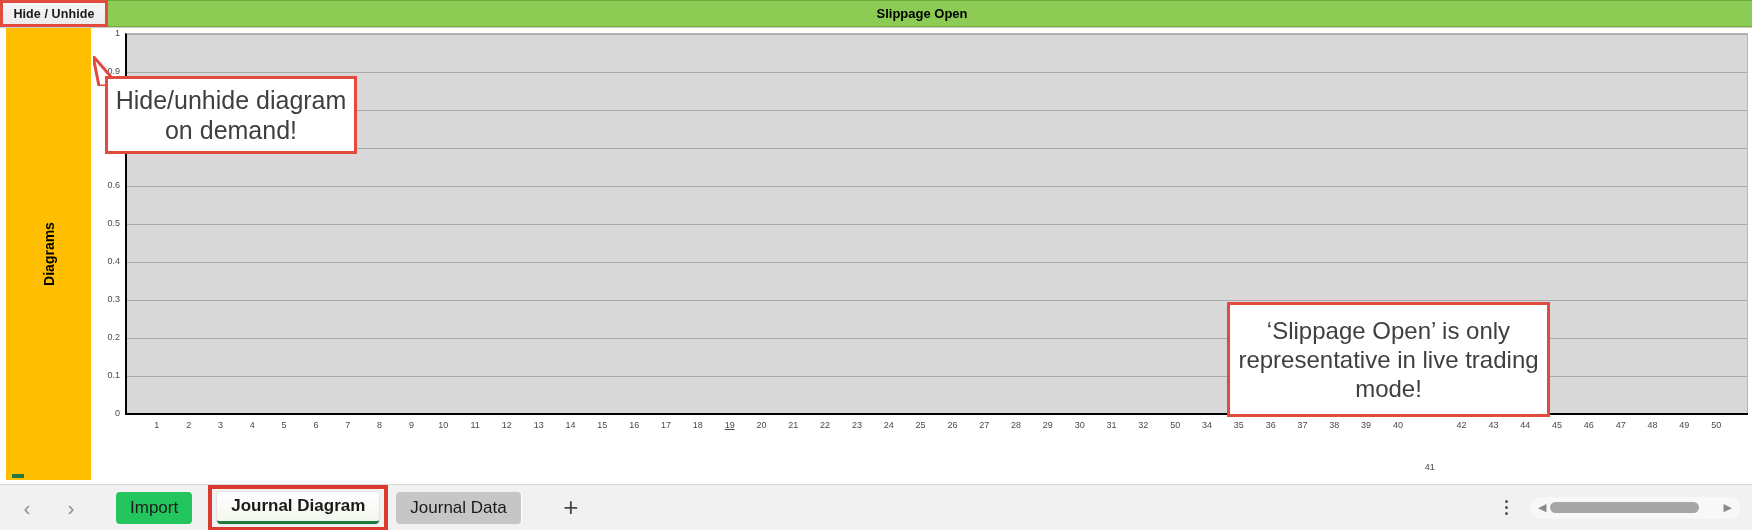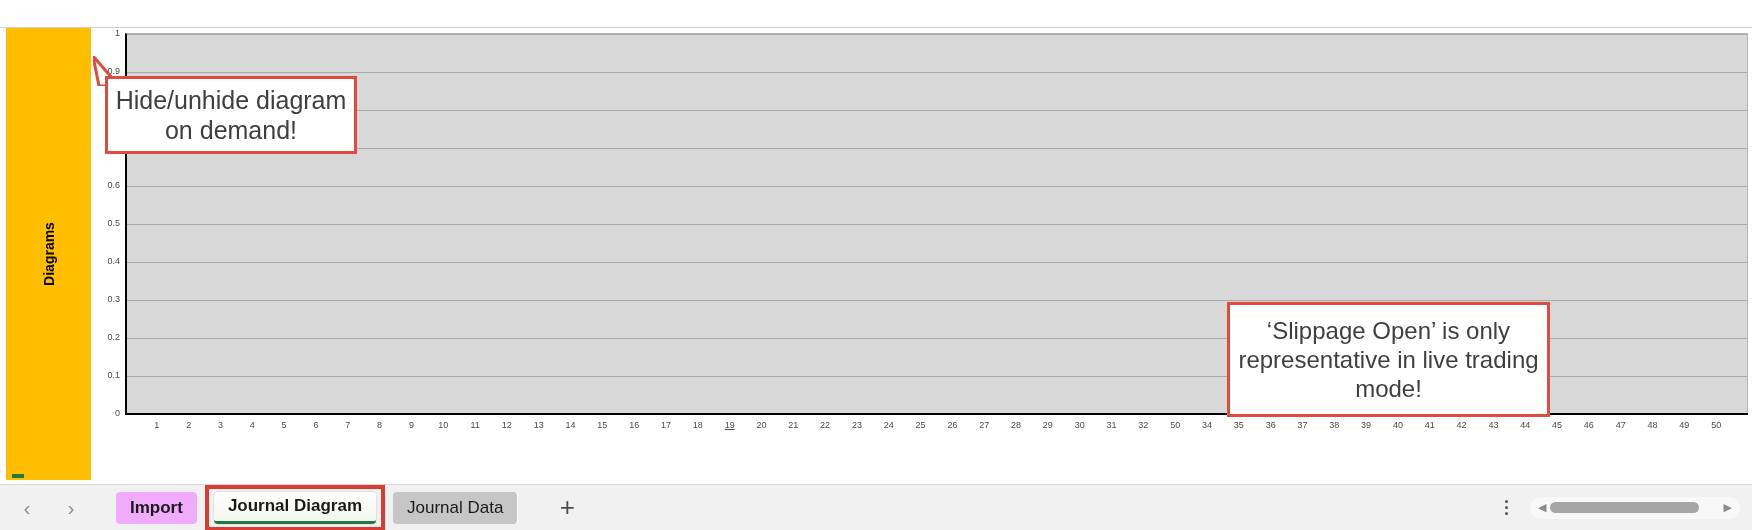--- a/index.html
+++ b/index.html
@@ -123,21 +123,21 @@
   .nav-arrow {
     width: 26px; height: 26px; display: flex; align-items: center;
     justify-content: center; color: #8d8d8d; font-size: 21px;
   }
   .tabs { display: flex; align-items: center; margin-left: 32px; gap: 0; }
   .tab {
     height: 32px; display: flex; align-items: center; padding: 0 14px;
     font-size: 17px; color: #1a1a1a; border-radius: 4px;
     white-space: nowrap;
   }
-  .tab-import { background: #f0abfc; font-weight: bold; margin-right: 8px; }
+  .tab-import { background: #22c55e; font-weight: normal; margin-right: 16px; }
   .tab-active-wrap { position: relative; padding: 7px 9px; }
   .tab-journal-diagram {
     background: linear-gradient(#ffffff,#f2f7ee);
     font-weight: bold; border-bottom: 3px solid #1f7a3f;
     box-shadow: 0 0 0 1px #e3e3e3;
   }
   .tab-hl {
     position: absolute; left: 0; top: 0; right: 0; bottom: 0;
     border: 4px solid #d93b30; pointer-events: none;
   }
@@ -163,20 +163,31 @@
   .hscroll-thumb {
     position: absolute; left: 0; top: 0; height: 11px; width: 88%;
     background: #a6a6a6; border-radius: 6px;
   }
 </style>
 </head>
 <body>
 
 <div id="app">
 
+  <div class="topbar">
+    <div class="hide-unhide-wrap">
+      <div class="hide-unhide-btn">
+        <span>Hide / Unhide</span>
+      </div>
+      <div class="hl-box"></div>
+    </div>
+    <div class="title-strip">
+      <span>Slippage Open</span>
+    </div>
+  </div>
 
   <div class="body-area">
 
     <div class="sidebar">
       <div class="sidebar-label">Diagrams</div>
       <div class="sidebar-marker"></div>
     </div>
 
     <div class="chart">
       <div class="ylabels" id="ylabels">
@@ -239,21 +250,21 @@
           <div class="xlabel" style="left: 60.7843%;">31</div>
           <div class="xlabel" style="left: 62.7451%;">32</div>
           <div class="xlabel" style="left: 64.7059%;">50</div>
           <div class="xlabel" style="left: 66.6667%;">34</div>
           <div class="xlabel" style="left: 68.6275%;">35</div>
           <div class="xlabel" style="left: 70.5882%;">36</div>
           <div class="xlabel" style="left: 72.549%;">37</div>
           <div class="xlabel" style="left: 74.5098%;">38</div>
           <div class="xlabel" style="left: 76.4706%;">39</div>
           <div class="xlabel" style="left: 78.4314%;">40</div>
-          <div class="xlabel" style="left: 80.3922%;">41</div>
+          <div class="xlabel" style="left: 80.3922%; margin-top: 42px;">41</div>
           <div class="xlabel" style="left: 82.3529%;">42</div>
           <div class="xlabel" style="left: 84.3137%;">43</div>
           <div class="xlabel" style="left: 86.2745%;">44</div>
           <div class="xlabel" style="left: 88.2353%;">45</div>
           <div class="xlabel" style="left: 90.1961%;">46</div>
           <div class="xlabel" style="left: 92.1569%;">47</div>
           <div class="xlabel" style="left: 94.1176%;">48</div>
           <div class="xlabel" style="left: 96.0784%;">49</div>
           <div class="xlabel" style="left: 98.0392%;">50</div>
         </div>

